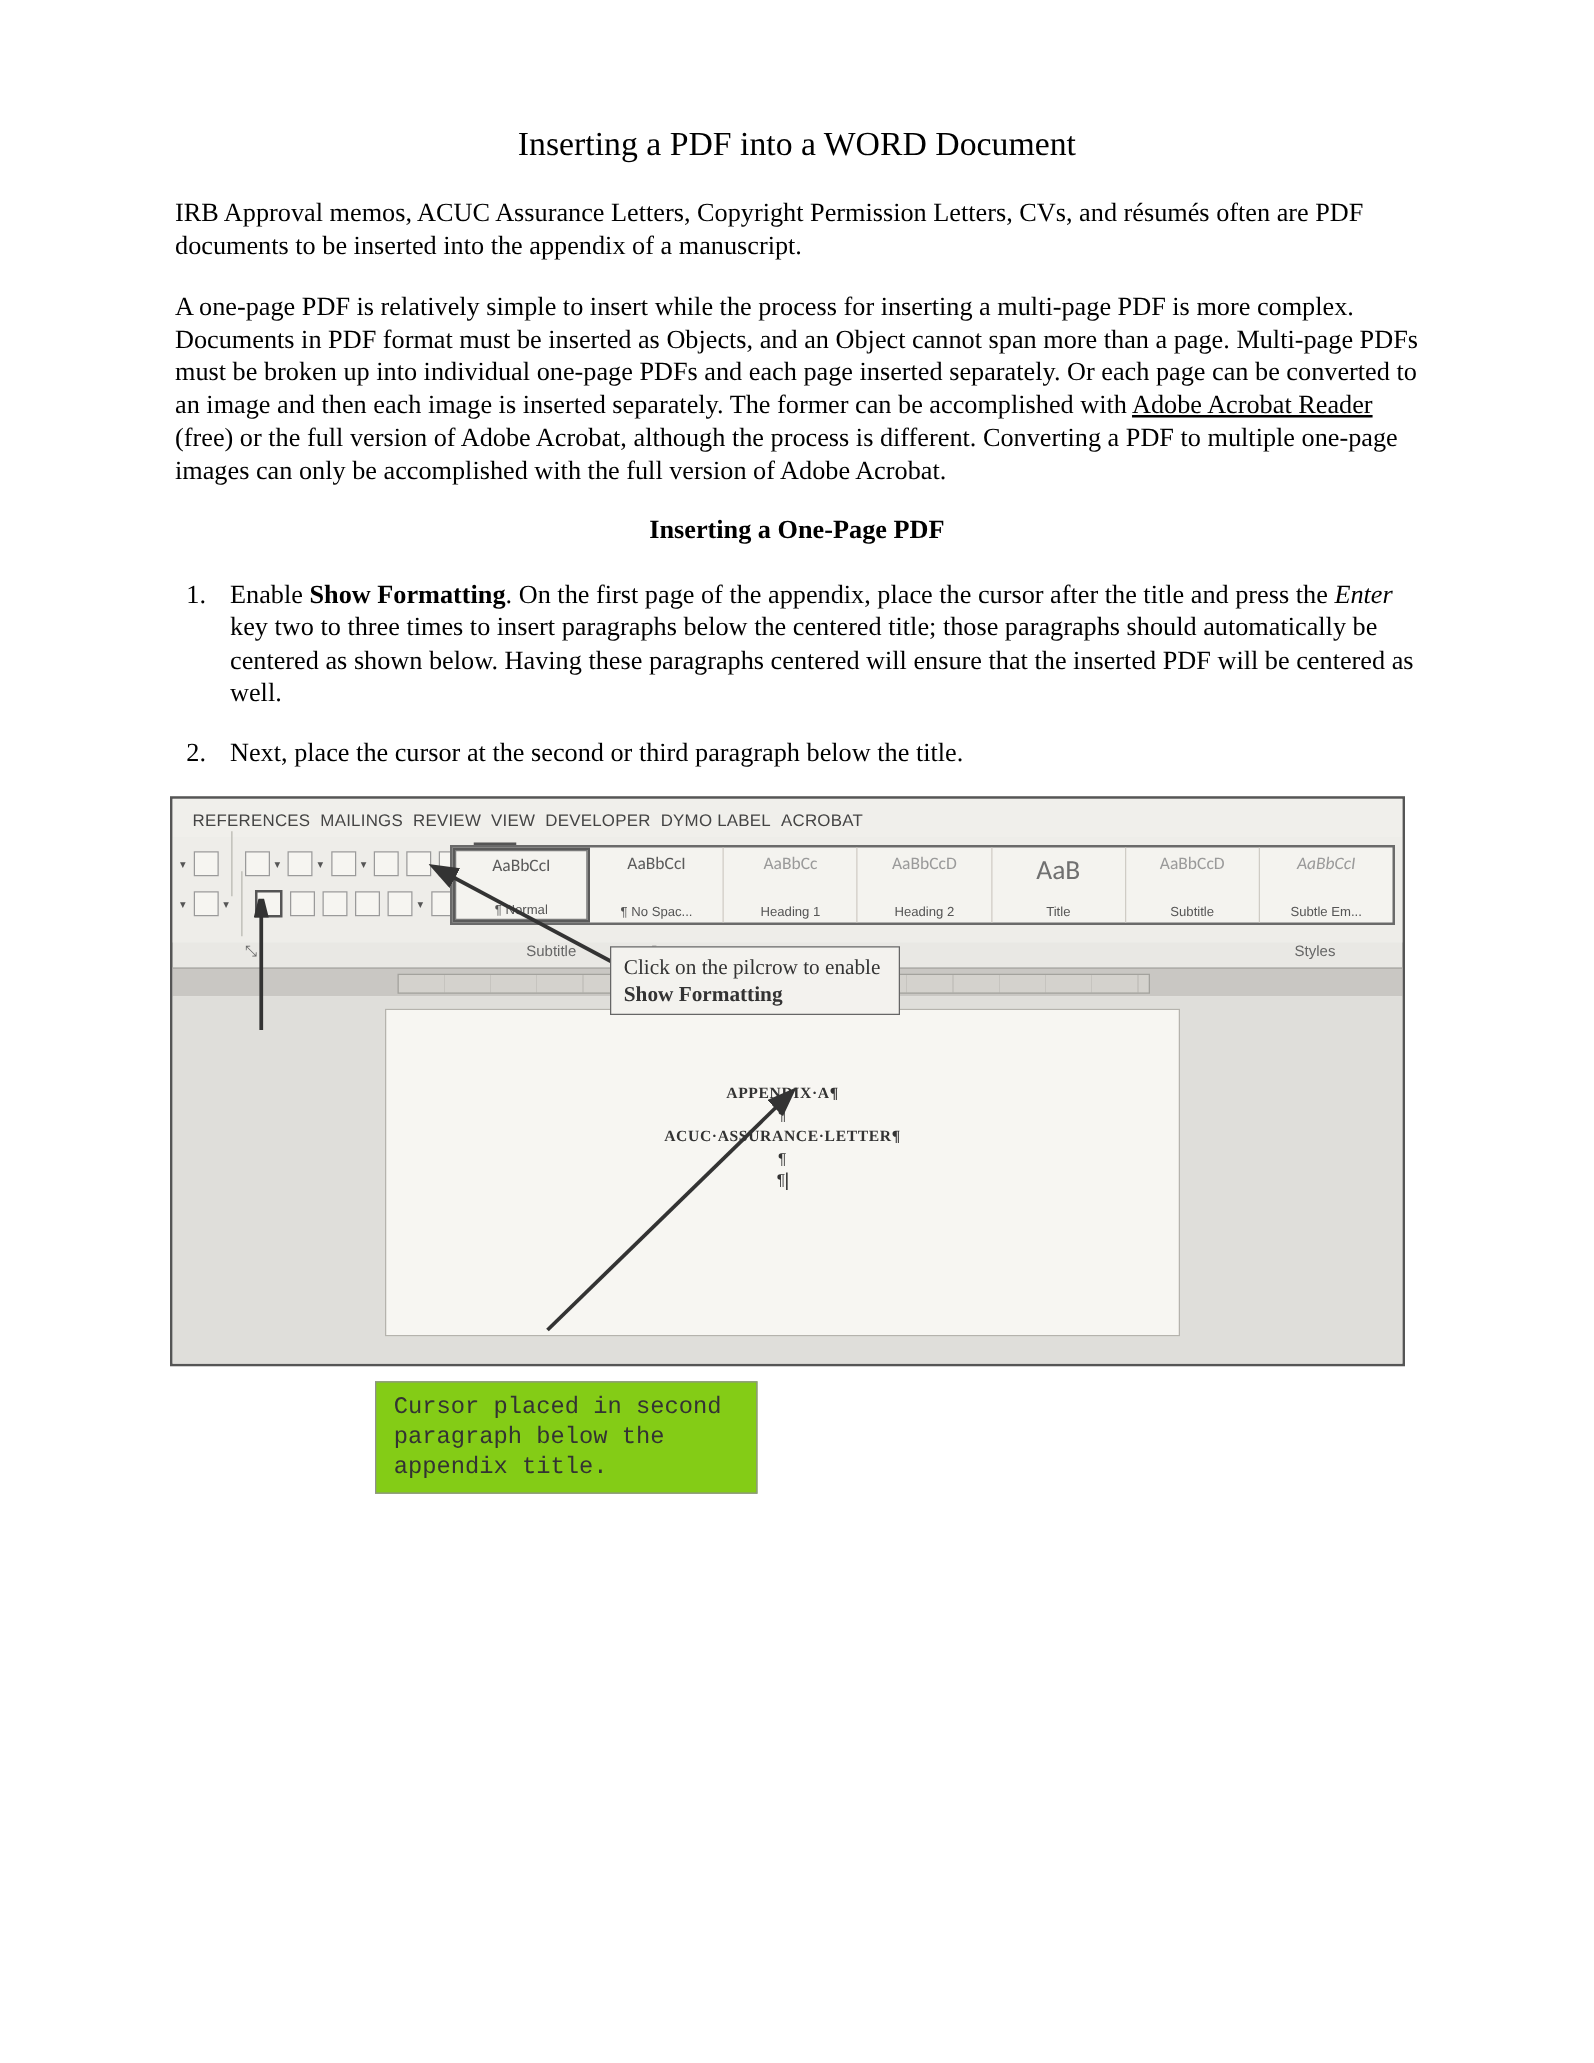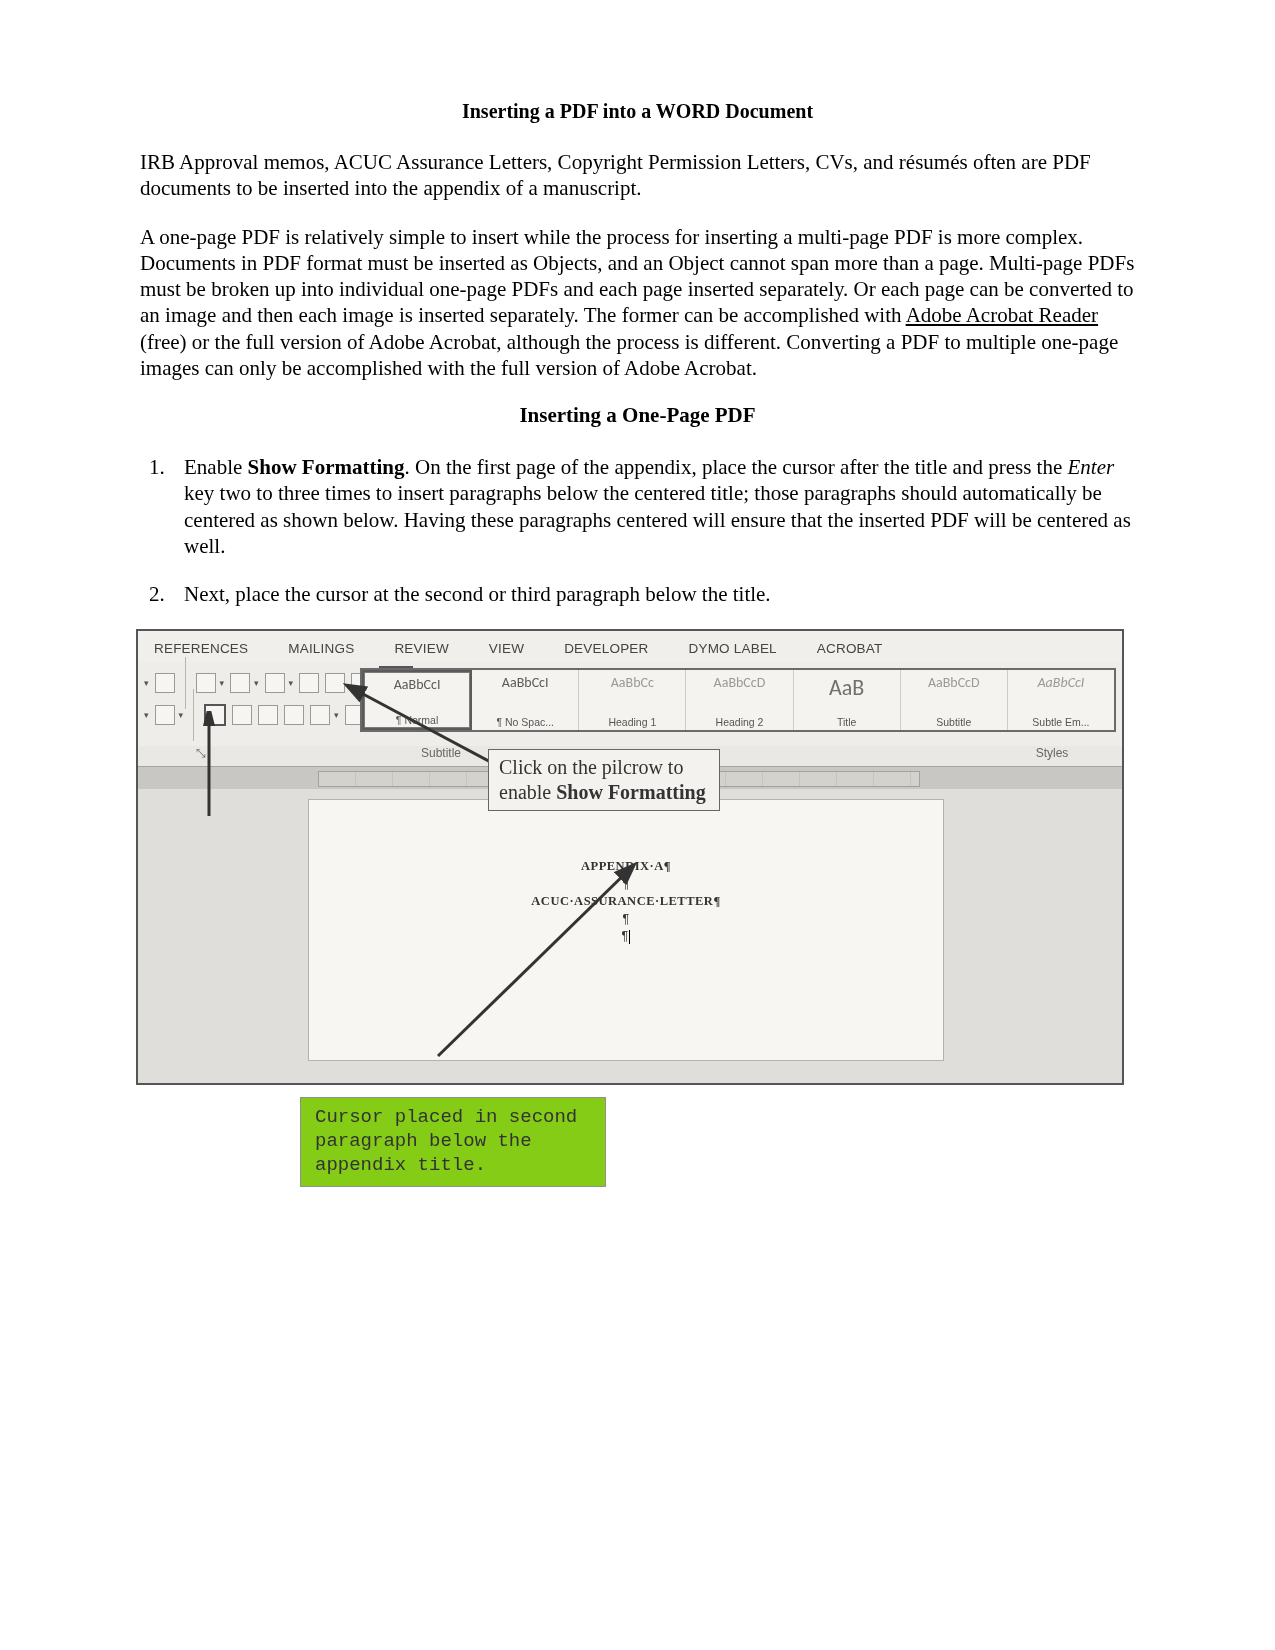--- a/index.html
+++ b/index.html
@@ -9,24 +9,24 @@
     font-family: "Times New Roman", Times, serif;
     color: #000;
     width: 1275px;
   }
   .page {
     width: 1275px;
     padding: 100px 140px 100px 140px;
     box-sizing: border-box;
   }
   h1.page-title {
-    font-size: 20px;
+    font-size: 27px;
     text-align: center;
     margin: 0 0 26px 0;
-    font-weight: bold;
+    font-weight: normal;
   }
   p.body-text {
     font-size: 21px;
     line-height: 1.25;
     margin: 0 0 22px 0;
   }
   h2.section-title {
     font-size: 21px;
     text-align: center;
     font-weight: bold;
@@ -54,21 +54,21 @@
     margin: 10px 0 0 -4px;
     background: #e9e8e4;
     position: relative;
     font-family: "Segoe UI", Arial, sans-serif;
     font-size: 13px;
     color: #333;
     overflow: hidden;
   }
   .ribbon-tabs {
     display: flex;
-    gap: 40px;
+    gap: 8px;
     padding: 10px 16px 6px 16px;
     background: #f0efeb;
     font-size: 13.5px;
     color: #444;
     letter-spacing: .2px;
   }
   .ribbon-tabs .tab { text-transform: uppercase; }
   .ribbon-body {
     background: #eeede9;
     padding: 6px 8px 0 8px;
@@ -160,21 +160,21 @@
     display: inline-block; width: 1px; height: 14px; border-left: 1px solid #000; vertical-align: middle;
   }
   
   svg.arrow { position: absolute; pointer-events: none; }
   .callout {
     position: absolute;
     border: 1px solid #666;
     background: #f3f2ee;
     padding: 5px 10px;
     font-family: "Times New Roman", serif;
-    font-size: 20px; color: #333;
+    font-size: 17px; color: #333;
     line-height: 1.25;
   }
   .callout .b { font-weight: bold; }
   .callout2-wrap {
     margin: 12px 0 0 160px;
     border: 1px solid #8f8f8f;
     background: #84cc16;
     padding: 8px 14px;
     font-family: Liberation Mono, monospace;
     font-size: 19px; color: #333;

